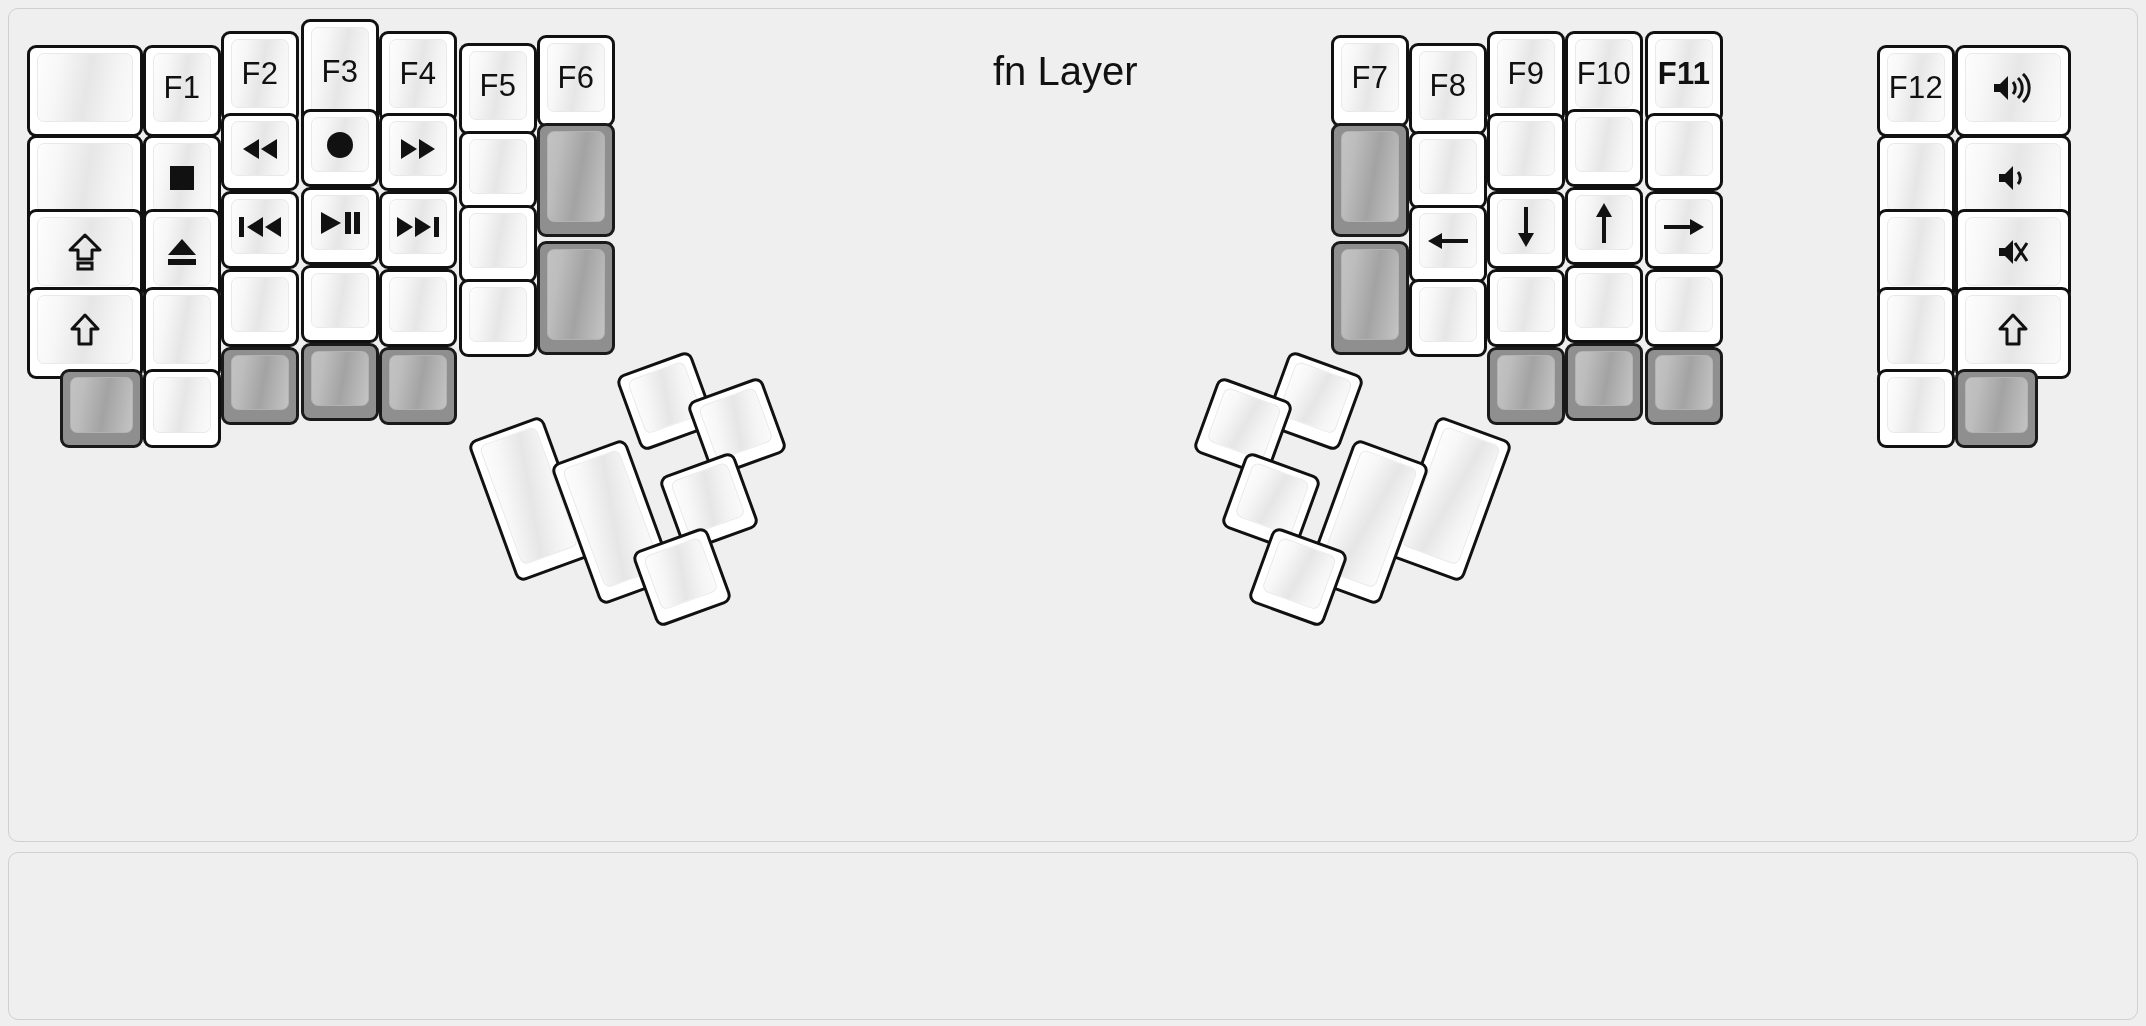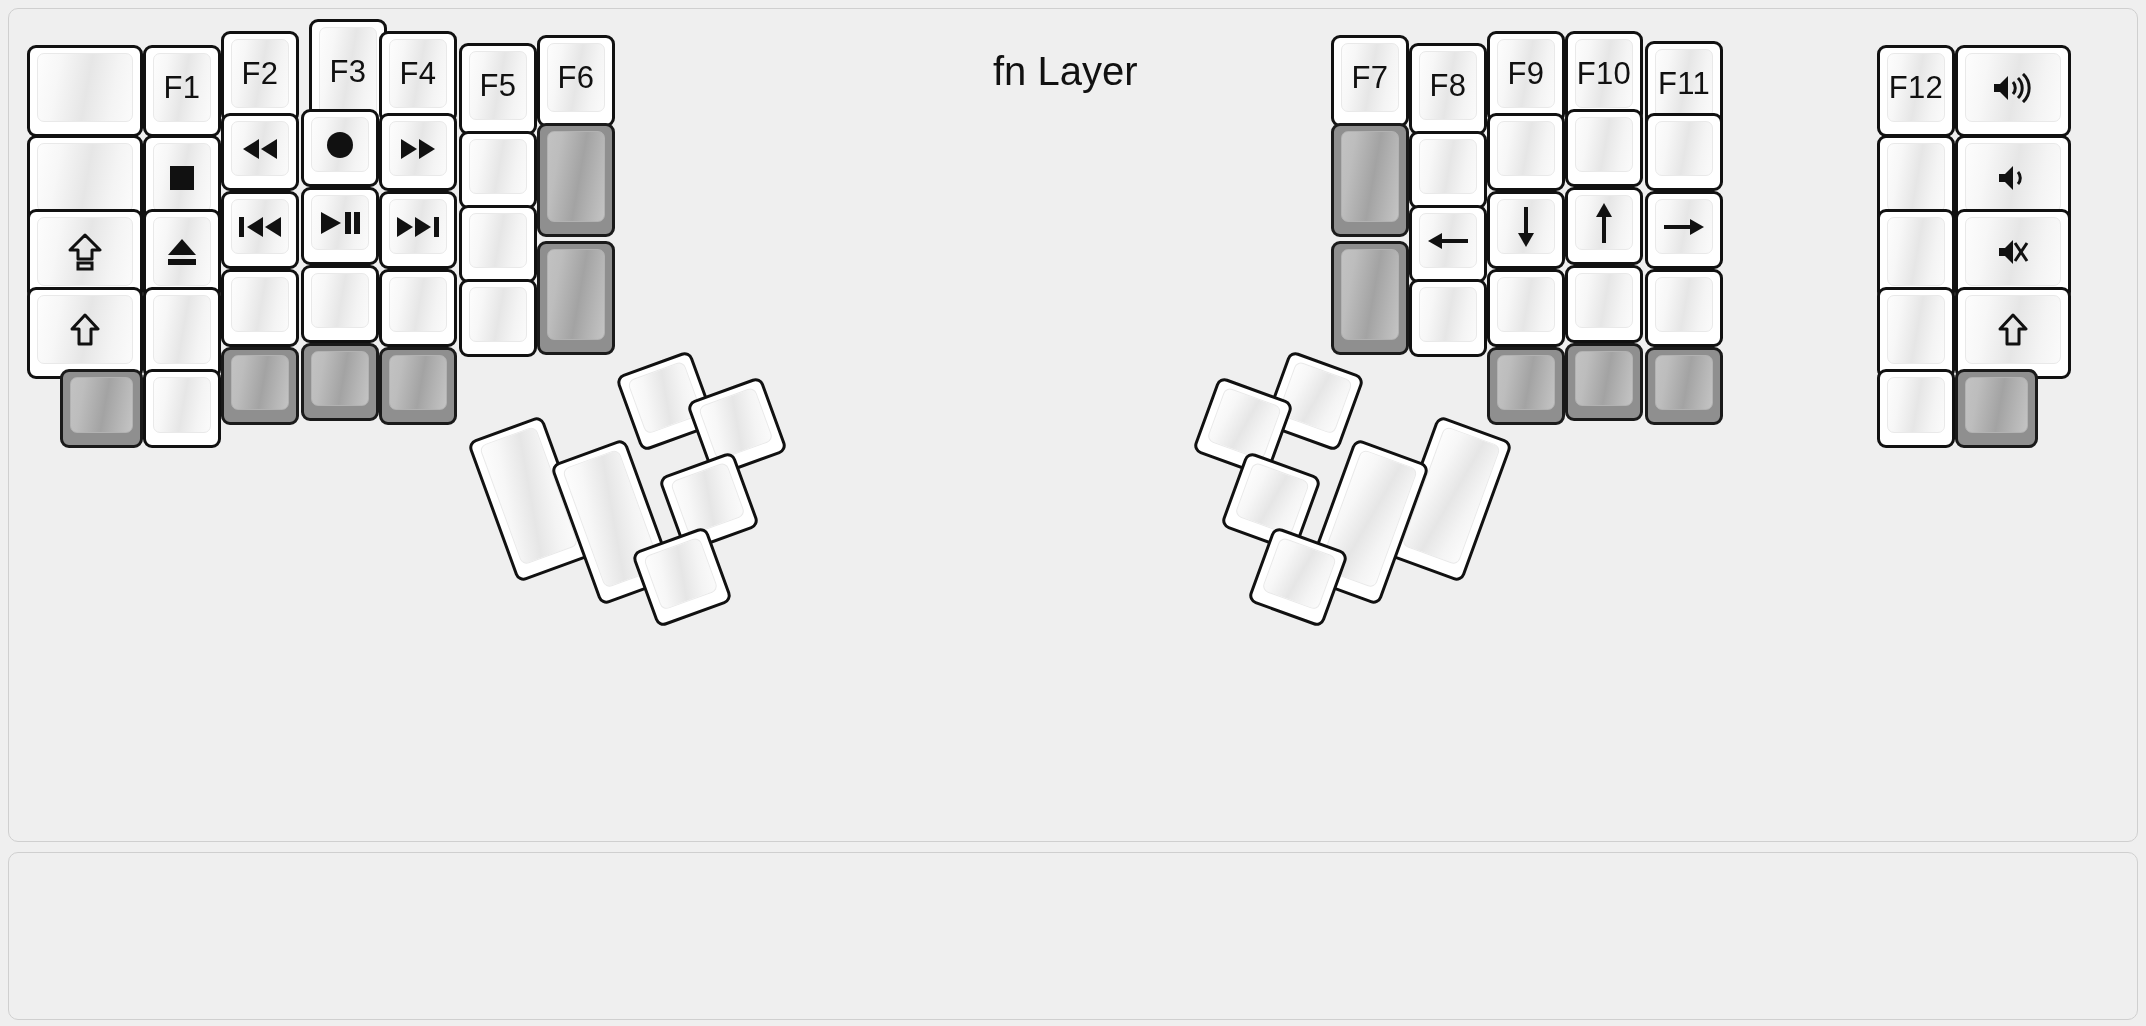--- a/index.html
+++ b/index.html
@@ -123,21 +123,21 @@
               </svg>
             </span>
           </div>
         </div>
         <div class="key" style="width: 78px; height: 78px; left: 212px; top: 260px;">
           <div class="cap"></div>
         </div>
         <div class="key trans" style="width: 78px; height: 78px; left: 212px; top: 338px;">
           <div class="cap"></div>
         </div>
-        <div class="key" style="width: 78px; height: 112px; left: 300px; top: 10px;">
+        <div class="key" style="width: 78px; height: 112px; left: 292px; top: 10px;">
           <div class="cap">
             <span class="label">F3</span>
           </div>
         </div>
         <div class="key" style="width: 78px; height: 78px; left: 292px; top: 100px;">
           <div class="cap">
             <span class="glyph">
               <svg width="30" height="30" viewBox="0 0 30 30">
                 <circle cx="15" cy="15" r="13" fill="#111"></circle>
               </svg>
@@ -311,21 +311,21 @@
               </svg>
             </span>
           </div>
         </div>
         <div class="key" style="width: 78px; height: 78px; left: 1556px; top: 256px;">
           <div class="cap"></div>
         </div>
         <div class="key trans" style="width: 78px; height: 78px; left: 1556px; top: 334px;">
           <div class="cap"></div>
         </div>
-        <div class="key" style="width: 78px; height: 92px; left: 1636px; top: 32px;">
+        <div class="key" style="width: 78px; height: 92px; left: 1636px; top: 22px; font-weight: bold;">
           <div class="cap">
             <span class="label">F11</span>
           </div>
         </div>
         <div class="key" style="width: 78px; height: 78px; left: 1636px; top: 104px;">
           <div class="cap"></div>
         </div>
         <div class="key" style="width: 78px; height: 78px; left: 1636px; top: 182px;">
           <div class="cap">
             <span class="glyph">

